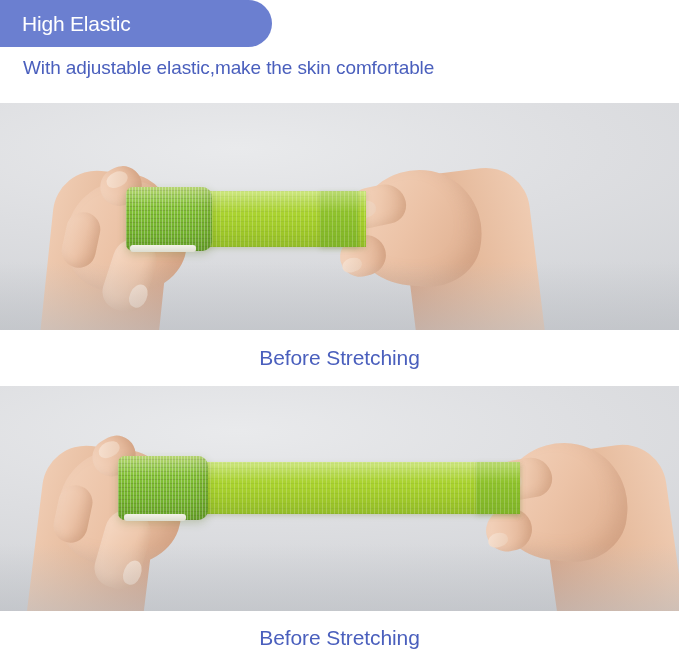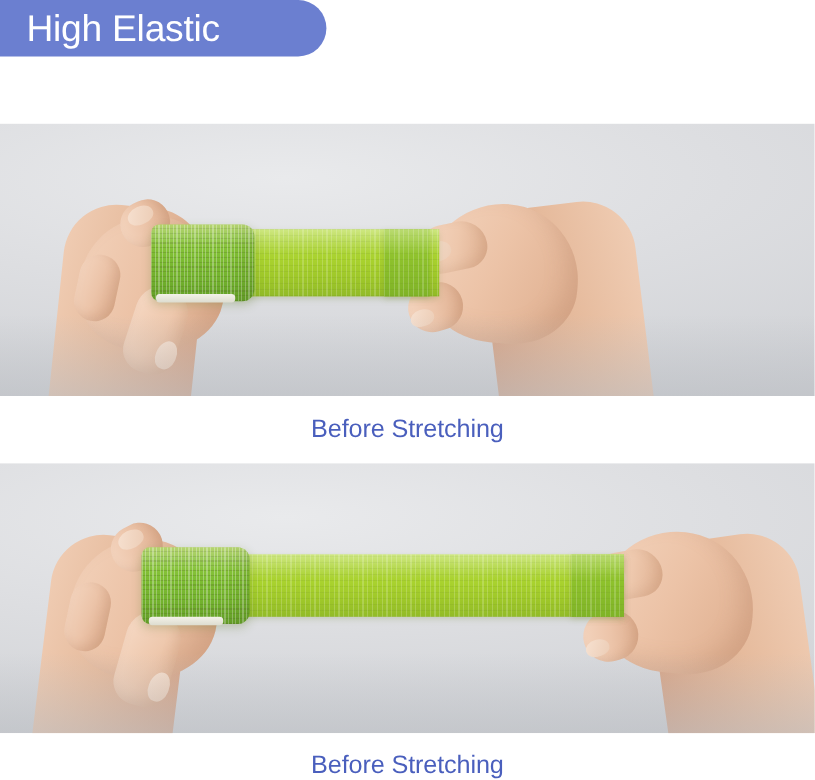--- a/index.html
+++ b/index.html
@@ -28,21 +28,21 @@
     top: 0;
     width: 272px;
     height: 47px;
     background: #6b7fd0;
     border-radius: 0 24px 24px 0;
     display: flex;
     align-items: center;
   }
   .title-badge-text {
     color: #ffffff;
-    font-size: 31px;
+    font-size: 21px;
     font-weight: 400;
     letter-spacing: -0.2px;
     padding-left: 22px;
     line-height: 1;
     white-space: nowrap;
   }
   .subtitle {
     position: absolute;
     left: 23px;
     top: 57px;
@@ -191,20 +191,21 @@
   .caption-before { height: 56px; line-height: 56px; }
   .caption-after  { height: 42px; line-height: 54px; }
 </style>
 </head>
 <body>
 
 <div class="header">
   <div class="title-badge">
     <span class="title-badge-text">High Elastic</span>
   </div>
+  <div class="subtitle">With adjustable elastic,make the skin comfortable</div>
 </div>
 
 <div class="panel panel-before">
   <div class="photo">
 
     <div class="hand">
       <div class="forearm" style="left:48px; bottom:-22px; width:118px; height:180px;
            transform: rotate(6deg); background:linear-gradient(100deg,#f0cdb4 0%,#e6bb9d 45%,#d3a184 100%);"></div>
       <div class="palm" style="left:66px; bottom:38px; width:120px; height:112px; transform: rotate(-4deg);"></div>
 

